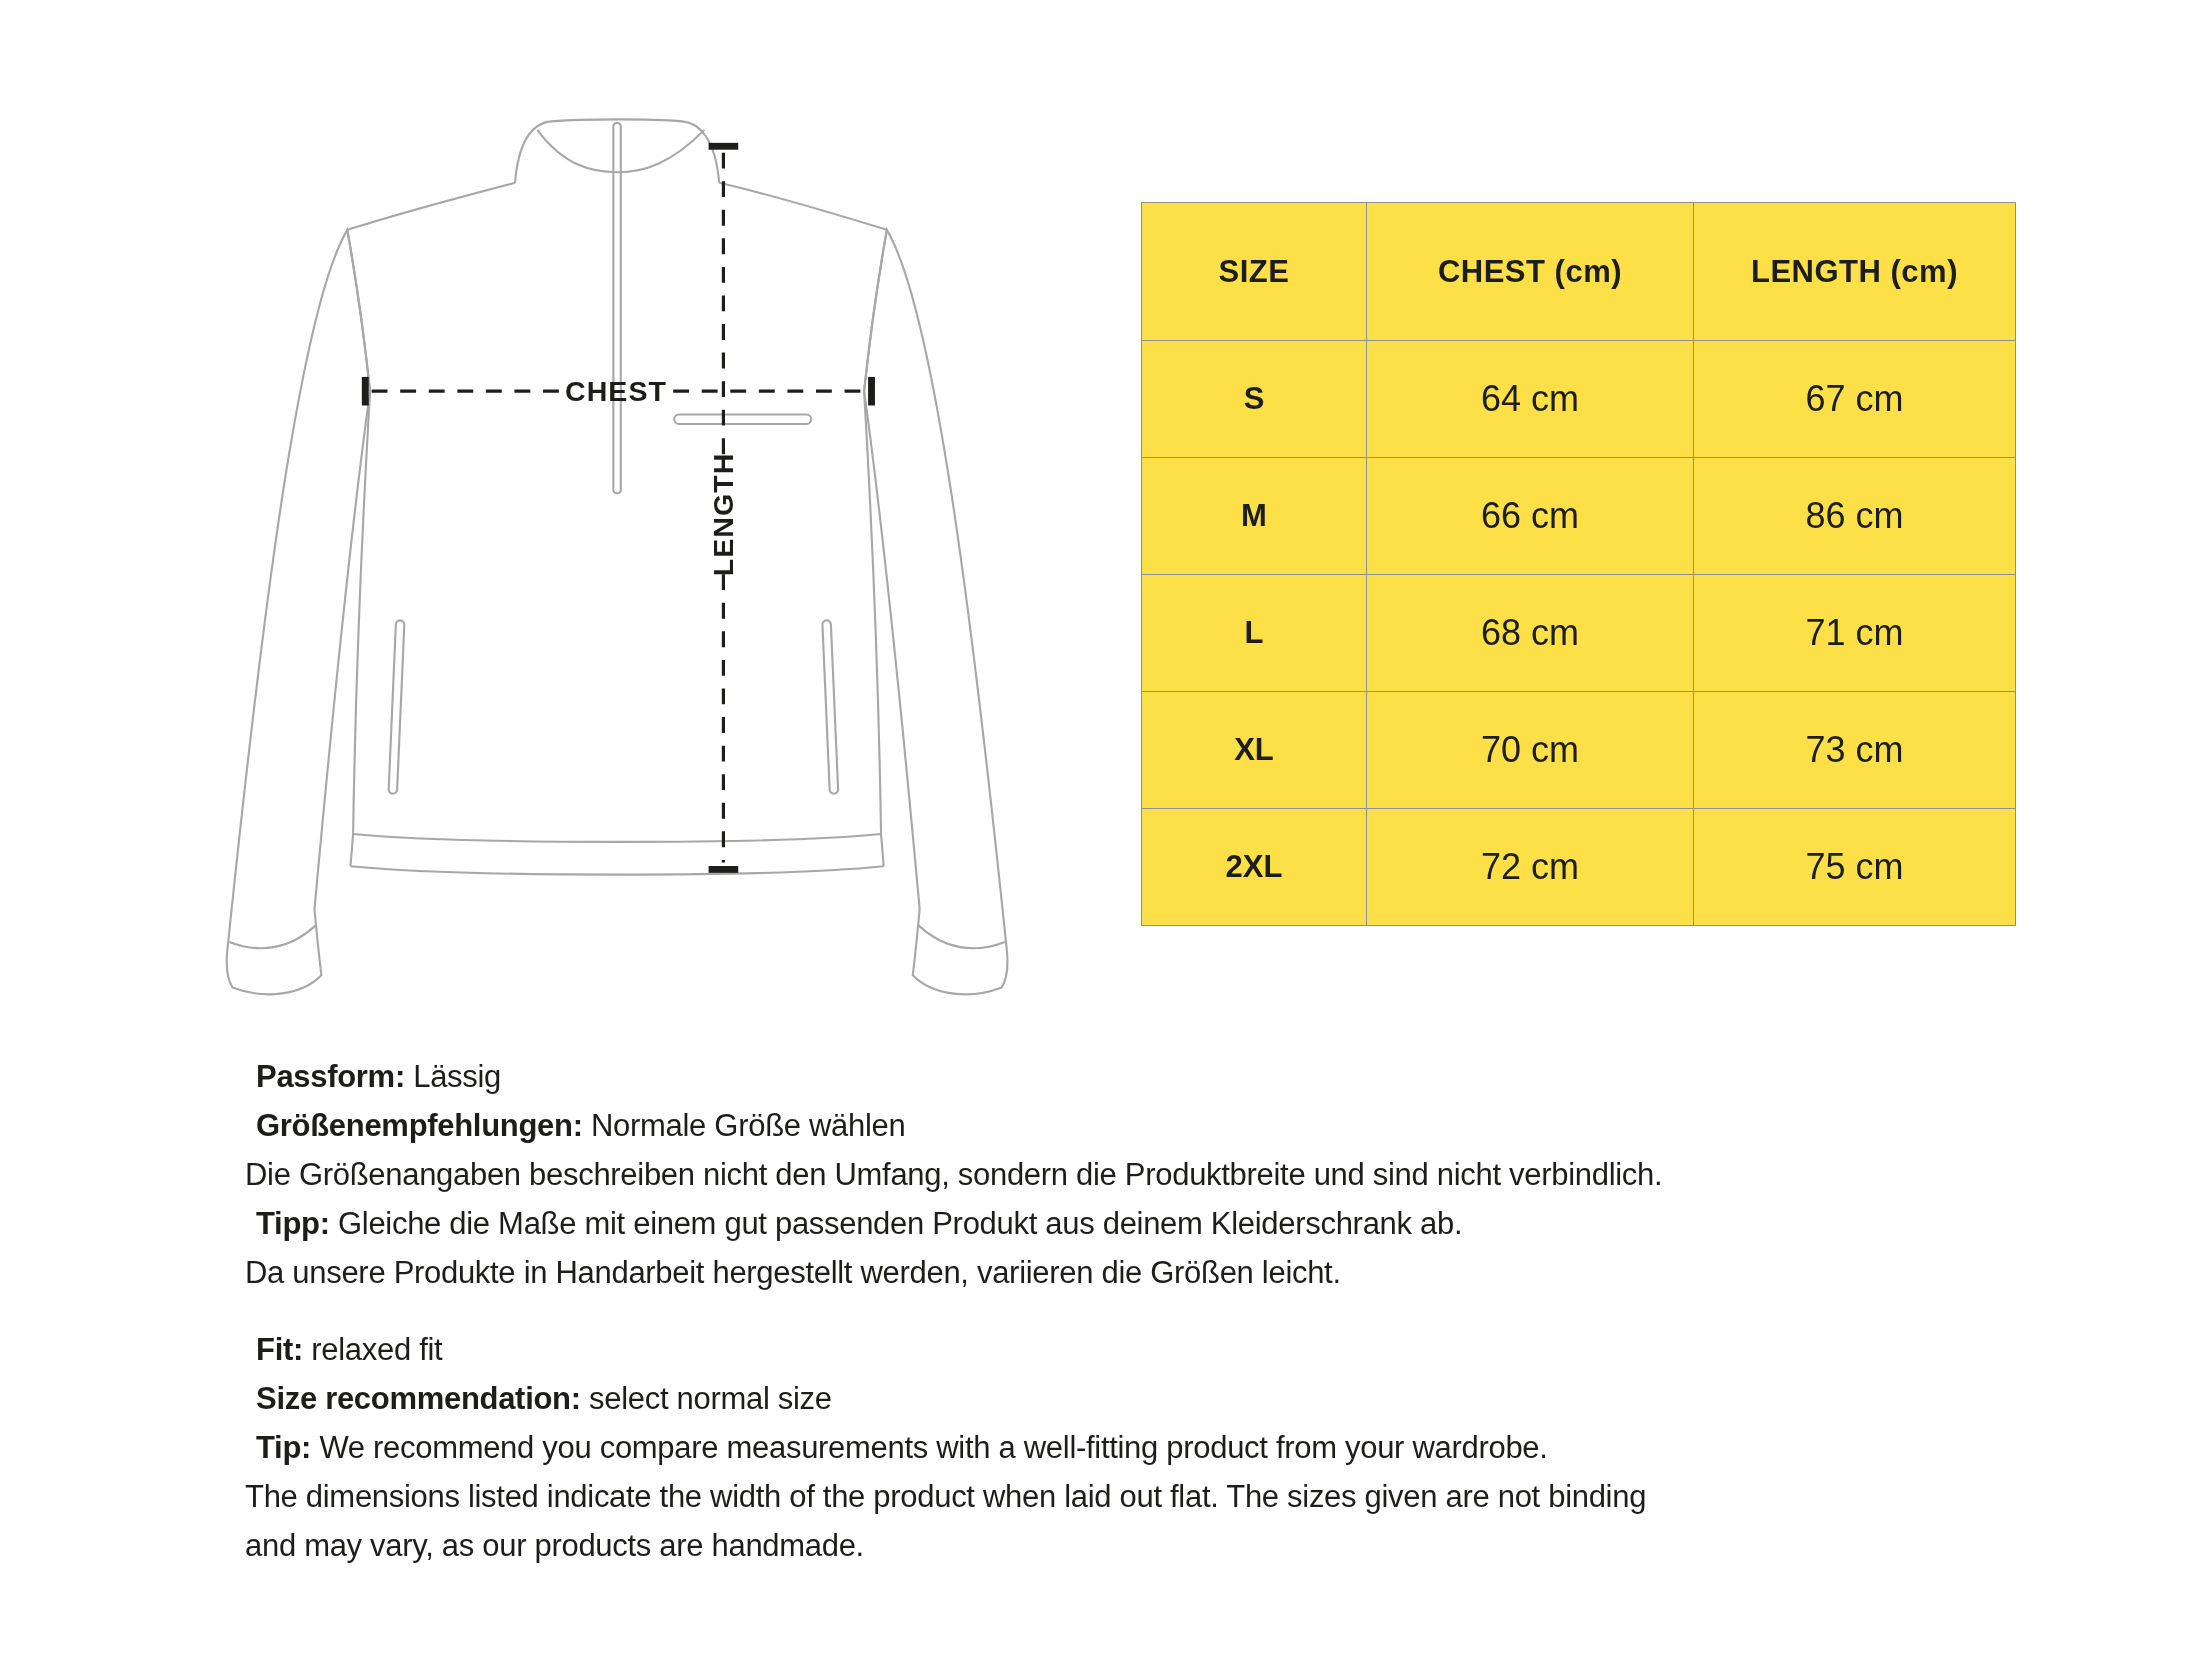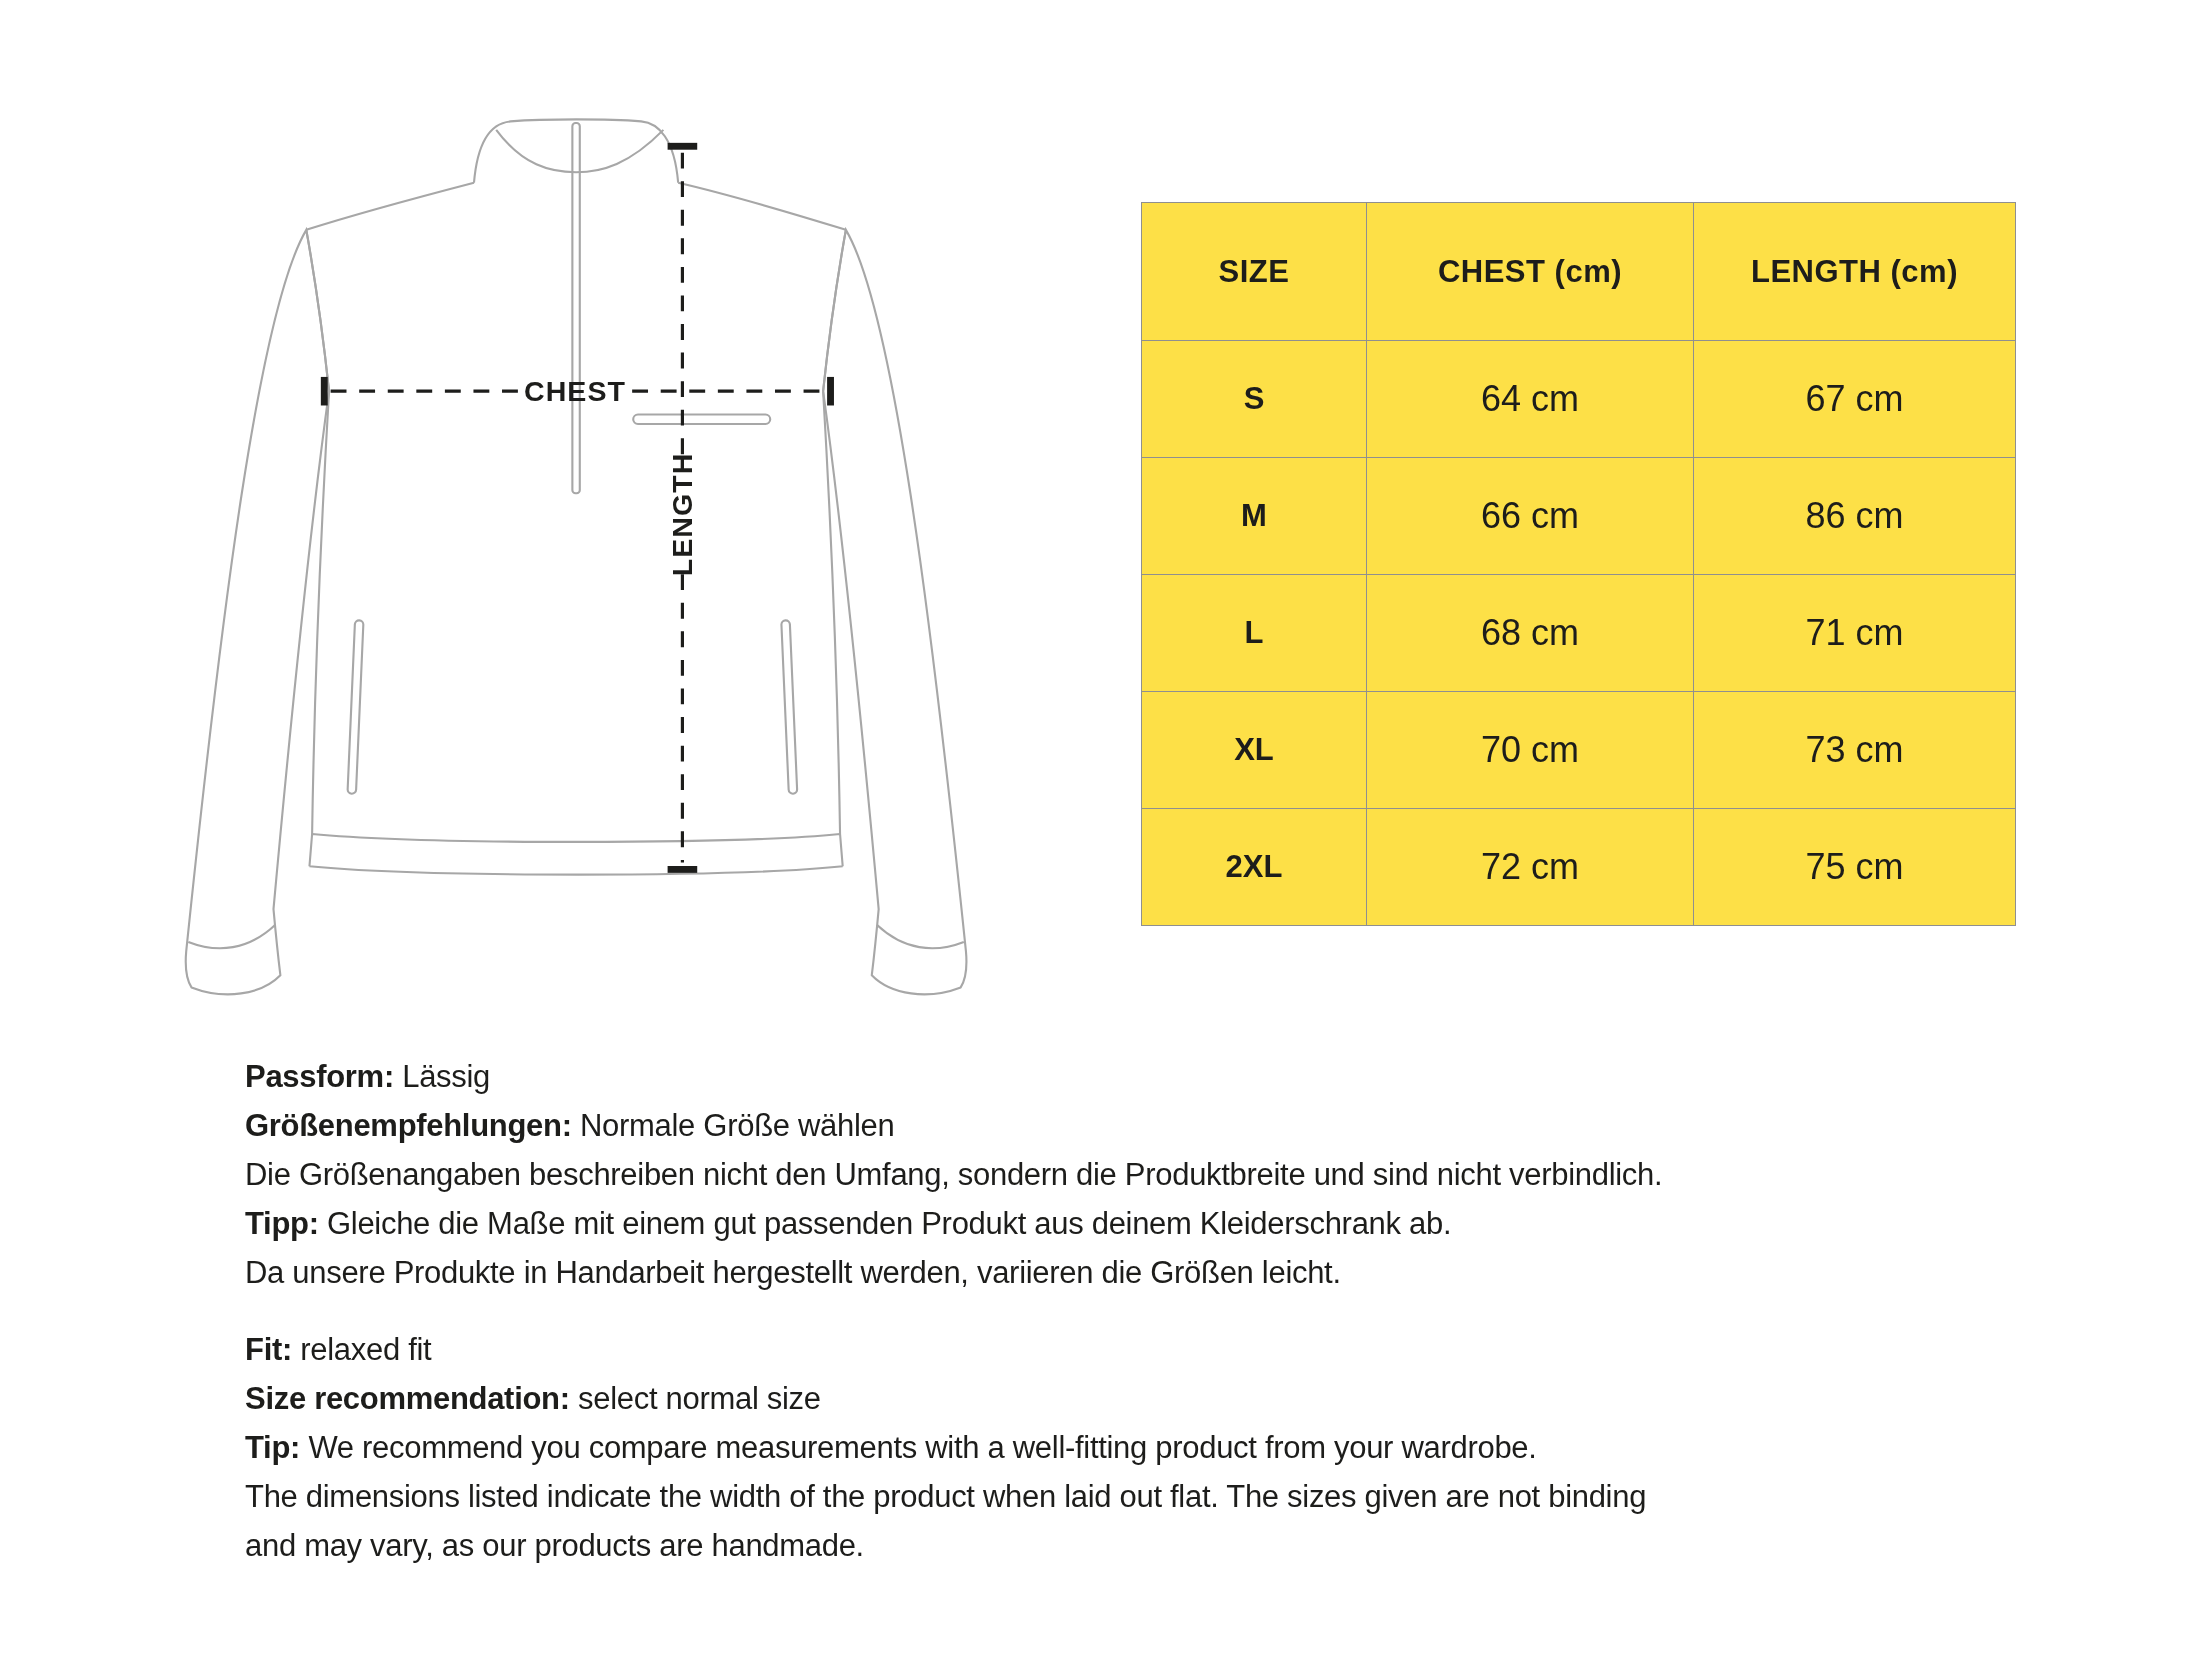--- a/index.html
+++ b/index.html
@@ -6,21 +6,21 @@
   body {
     width:2205px; height:1676px;
     background:#ffffff;
     font-family:"Liberation Sans", sans-serif;
     color:#1d1d1b;
     position:relative;
     overflow:hidden;
   }
 
   
-  .diagram-wrap { position:absolute; left:0; top:0; width:1058px; height:1085px; }
+  .diagram-wrap { position:absolute; left:0; top:0; width:1058px; height:1085px;padding-left:41px; }
   .garment-line { stroke:#a7a7a7; stroke-width:4; fill:none; }
   .garment-fill { stroke:#a7a7a7; stroke-width:4; fill:#ffffff; }
   .meas-dash { stroke:#1d1d1b; stroke-width:6; stroke-dasharray:30 24; fill:none; }
   .meas-cap  { stroke:#1d1d1b; stroke-width:13; fill:none; }
   .meas-label {
     font-family:"Liberation Sans", sans-serif;
     font-weight:bold; font-size:54px;
     letter-spacing:2px; fill:#1d1d1b;
   }
 
@@ -42,21 +42,21 @@
 
   
   .notes {
     position:absolute; left:245px;
     font-size:31px; line-height:49px;
     letter-spacing:-0.3px;
     white-space:nowrap;
   }
   .notes-de { top:1052px; }
   .notes-en { top:1325px; }
-  .notes b { font-weight:bold; }
+  .notes b { font-weight:bold;margin-left:11px; }
 </style>
 </head>
 <body>
 
 <div class="diagram-wrap">
   <svg width="1058" height="1085" viewBox="0 0 2000 2050">
 
     <path class="garment-fill" d="M 579,434 C 490,585 418,1160 352,1798 C 349,1832 353,1852 362,1866 C 424,1890 494,1880 530,1843 C 526,1810 521,1762 517,1718 C 546,1400 586,1000 622,739 C 612,645 598,540 579,434 Z"></path>
     <path class="garment-fill" d="M 1599,434 C 1688,585 1760,1160 1826,1798 C 1829,1832 1825,1852 1816,1866 C 1754,1890 1684,1880 1648,1843 C 1652,1810 1657,1762 1661,1718 C 1632,1400 1592,1000 1556,739 C 1566,645 1580,540 1599,434 Z"></path>
 

